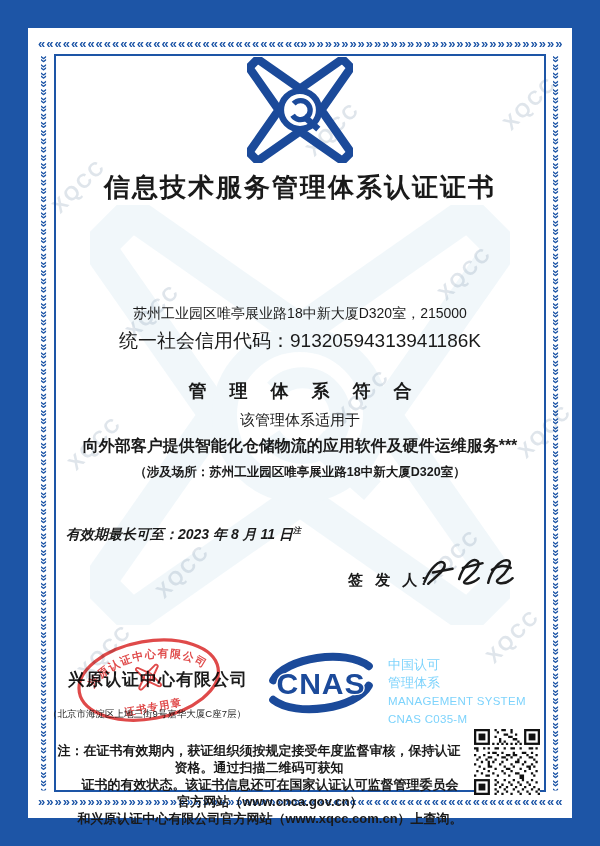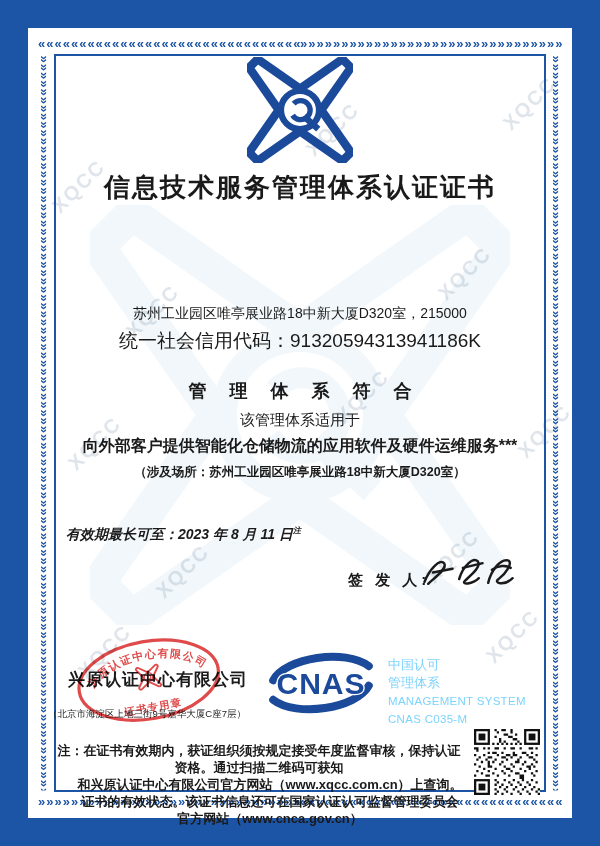--- a/index.html
+++ b/index.html
@@ -156,22 +156,22 @@
   </svg>
   <div class="cnas-text">
     <div class="cjk">中国认可</div>
     <div class="cjk">管理体系</div>
     <div class="lat">MANAGEMENT SYSTEM</div>
     <div class="lat">CNAS C035-M</div>
   </div>
 
   <div class="note">
     <span class="first">注：在证书有效期内，获证组织须按规定接受年度监督审核，保持认证资格。通过扫描二维码可获知</span>
+    <span class="cont">证书的有效状态。该证书信息还可在国家认证认可监督管理委员会官方网站（www.cnca.gov.cn）</span>
     <span class="cont">和兴原认证中心有限公司官方网站（www.xqcc.com.cn）上查询。</span>
-    <span class="cont">证书的有效状态。该证书信息还可在国家认证认可监督管理委员会官方网站（www.cnca.gov.cn）</span>
   </div>
 
   <svg class="qr" viewBox="0 0 29 29">
     <rect x="0" y="0" width="29" height="29" fill="#ffffff"></rect>
     <g fill="#111111">
       <rect x="0" y="0" width="7" height="7"></rect>
         <rect x="22" y="0" width="7" height="7"></rect>
         <rect x="0" y="22" width="7" height="7"></rect>
       <rect x="1" y="1" width="5" height="5" fill="#ffffff"></rect>
         <rect x="23" y="1" width="5" height="5" fill="#ffffff"></rect>

